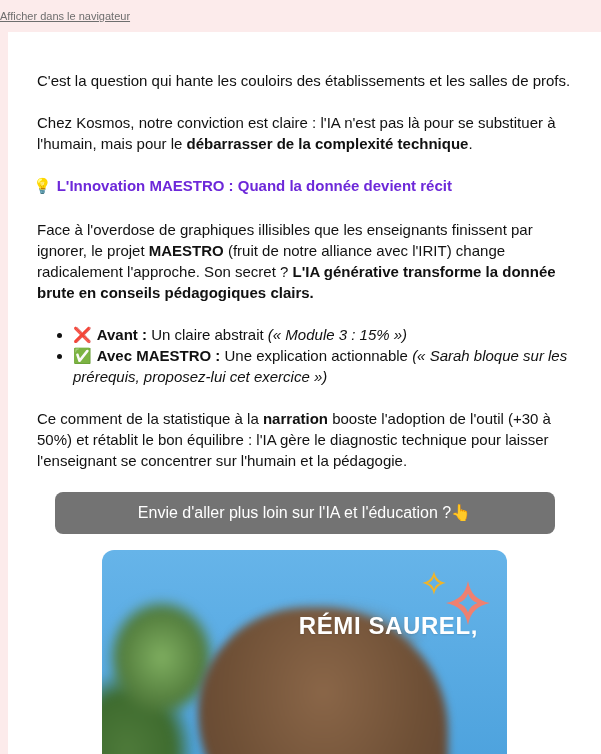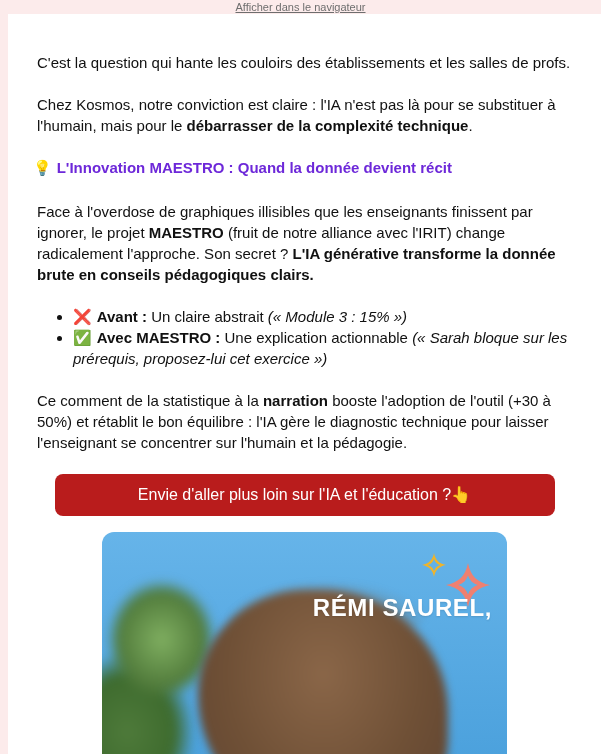--- a/index.html
+++ b/index.html
@@ -4,21 +4,21 @@
 <style>
   * { box-sizing: border-box; }
   html, body { margin: 0; padding: 0; }
   body {
     width: 601px; height: 754px; overflow: hidden;
     background: #fcebeb;
     font-family: "Liberation Sans", sans-serif;
     color: #111;
   }
   
-  .topbar { height: 14px; display: flex; align-items: center; justify-content: center; }
+  .topbar { height: 32px; display: flex; align-items: center; justify-content: flex-start; }
   .topbar a {
     font-size: 11px; color: #6e6e6e; text-decoration: underline; cursor: pointer;
   }
   
   .card {
     margin-left: 8px; width: 593px; min-height: 736px;
     background: #ffffff; padding: 38px 25px 0 25px;
   }
   h1.title {
     margin: 0 0 33px 0; text-align: center;
@@ -28,21 +28,21 @@
   p.body-text { font-size: 15px; line-height: 21px; margin: 0 0 21px 4px; }
   h2.sub { font-size: 15px; line-height: 21px; font-weight: bold; margin: 12px 0 23px 0; color: #6d28d9; }
   h2.sub .emoji { margin-right: 5px; }
   ul.points { margin: 0 0 21px 0; padding-left: 40px; font-size: 15px; line-height: 21px; }
   ul.points li { margin: 0; }
   ul.points .emoji { margin-right: 5px; }
   .it { font-style: italic; }
   
   .cta {
     display: block; width: 500px; height: 42px; margin: 13px auto 16px auto;
-    background: #b91c1c; border-radius: 8px; cursor: pointer;
+    background: #737373; border-radius: 8px; cursor: pointer;
     color: #ffffff; font-size: 16px; line-height: 42px; text-align: center;
     text-decoration: none;
   }
   
   .promo-card {
     position: relative; width: 405px; height: 300px; margin: 0 auto;
     border-radius: 12px; overflow: hidden;
     background: linear-gradient(180deg, #66b4e9 0%, #4aa0dc 80%);
   }
   .tree {
@@ -61,21 +61,21 @@
   }
   .hair-frizz {
     position: absolute; left: 120px; top: 48px; width: 210px; height: 60px;
     border-radius: 50%;
     background: radial-gradient(ellipse at 50% 80%, rgba(120,90,60,.8) 0%, rgba(120,90,60,0) 70%);
     filter: blur(3px);
   }
   .sparkle { position: absolute; }
   .sparkle-yellow { right: 60px; top: 20px; width: 26px; height: 26px; }
   .sparkle-coral { right: 16px; top: 30px; width: 46px; height: 46px; }
-  .promo-text { position: absolute; right: 15px; top: 64px; text-align: right; color: #fff; }
+  .promo-text { position: absolute; right: 29px; top: 64px; text-align: right; color: #fff; }
   .promo-name {
     font-size: 24px; font-weight: 800; letter-spacing: 0.6px; line-height: 1.0;
     text-shadow: 0 1px 2px rgba(0,0,0,0.12);
   }
 </style>
 </head>
 <body>
 
 <div class="topbar">
   <a href="#">Afficher dans le navigateur</a>

